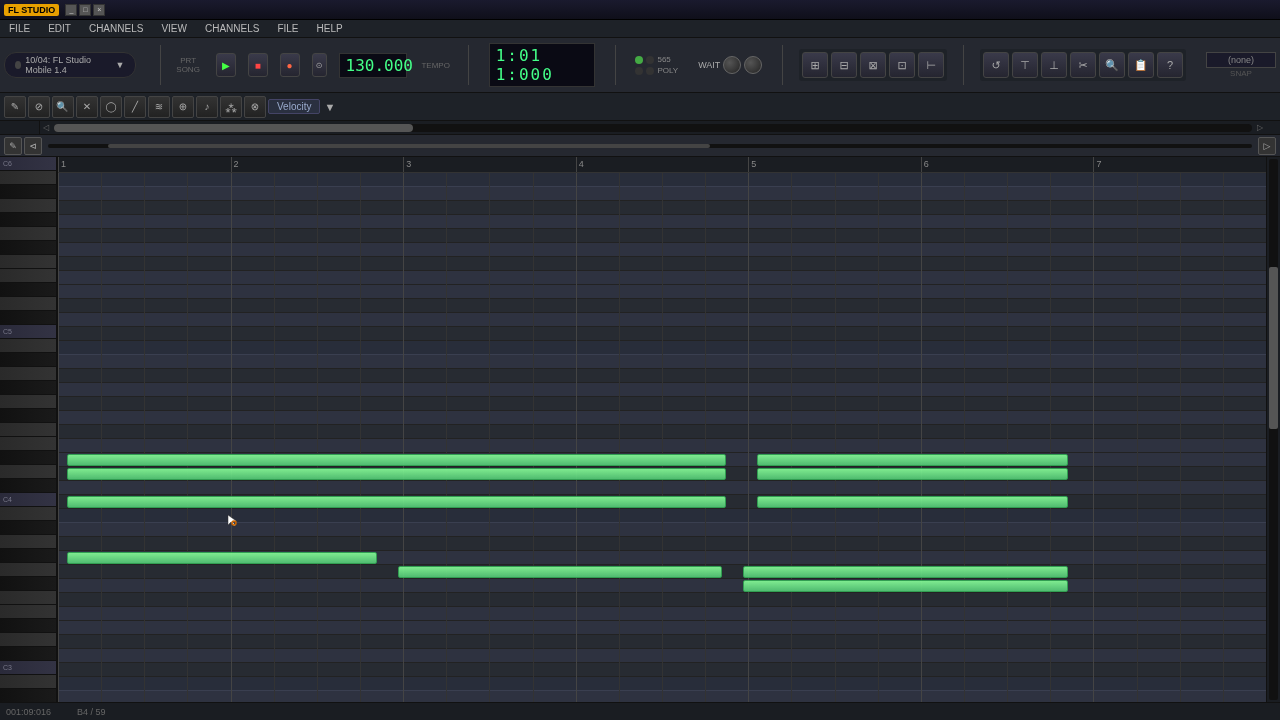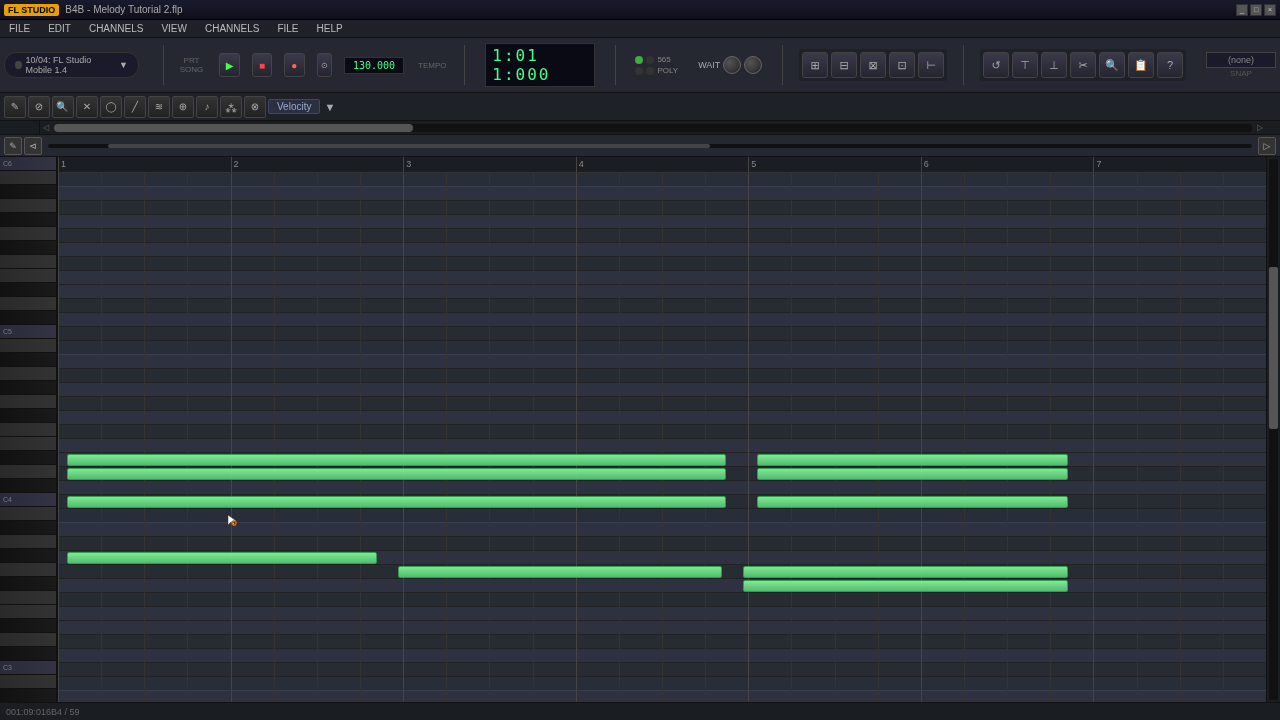--- a/index.html
+++ b/index.html
@@ -130,21 +130,21 @@
     .transport-btn.play { color: #44ff44; }
     .transport-btn.stop { color: #ff4444; }
     .transport-btn.rec { color: #ff6644; }
 
     
     .bpm-display {
       background: #0a0a14;
       border: 1px solid #333;
       padding: 2px 6px;
       color: #44ff88;
-      font-size: 10px;
+      font-size: 16px;
       font-family: monospace;
       min-width: 60px;
       text-align: center;
     }
 
     
     .toolbar-icons {
       display: flex;
       gap: 3px;
       align-items: center;
@@ -430,21 +430,20 @@
       border-radius: 50%;
       background: radial-gradient(circle at 35% 35%, #555, #222);
       border: 1px solid #666;
     }
   </style>
 </head>
 <body>
 
 <div id="title-bar">
   <span class="logo">FL STUDIO</span>
-  <span class="title-text">B4B - Melody Tutorial 2.flp</span>
   <div class="win-controls">
     <div class="win-btn">_</div>
     <div class="win-btn">□</div>
     <div class="win-btn">×</div>
   </div>
 </div>
 
 <div id="menu-bar">
   <span class="menu-item">FILE</span>
   <span class="menu-item">EDIT</span>
@@ -729,14 +728,14 @@
 
   <div id="side-scroll" style="display:flex;flex-direction:column;">
     <div style="flex:1;background:#111;margin:2px;border-radius:2px;position:relative;">
       <div style="height:30%;width:100%;background:#555;border-radius:2px;position:absolute;top:20%;"></div>
     </div>
   </div>
 </div>
 
 <div id="status-bar">
   <span>001:09:016</span>
-  <span style="margin-left:0;">B4 / 59</span>
+  <span style="margin-left:26px;">B4 / 59</span>
 </div>
 
 </body></html>

